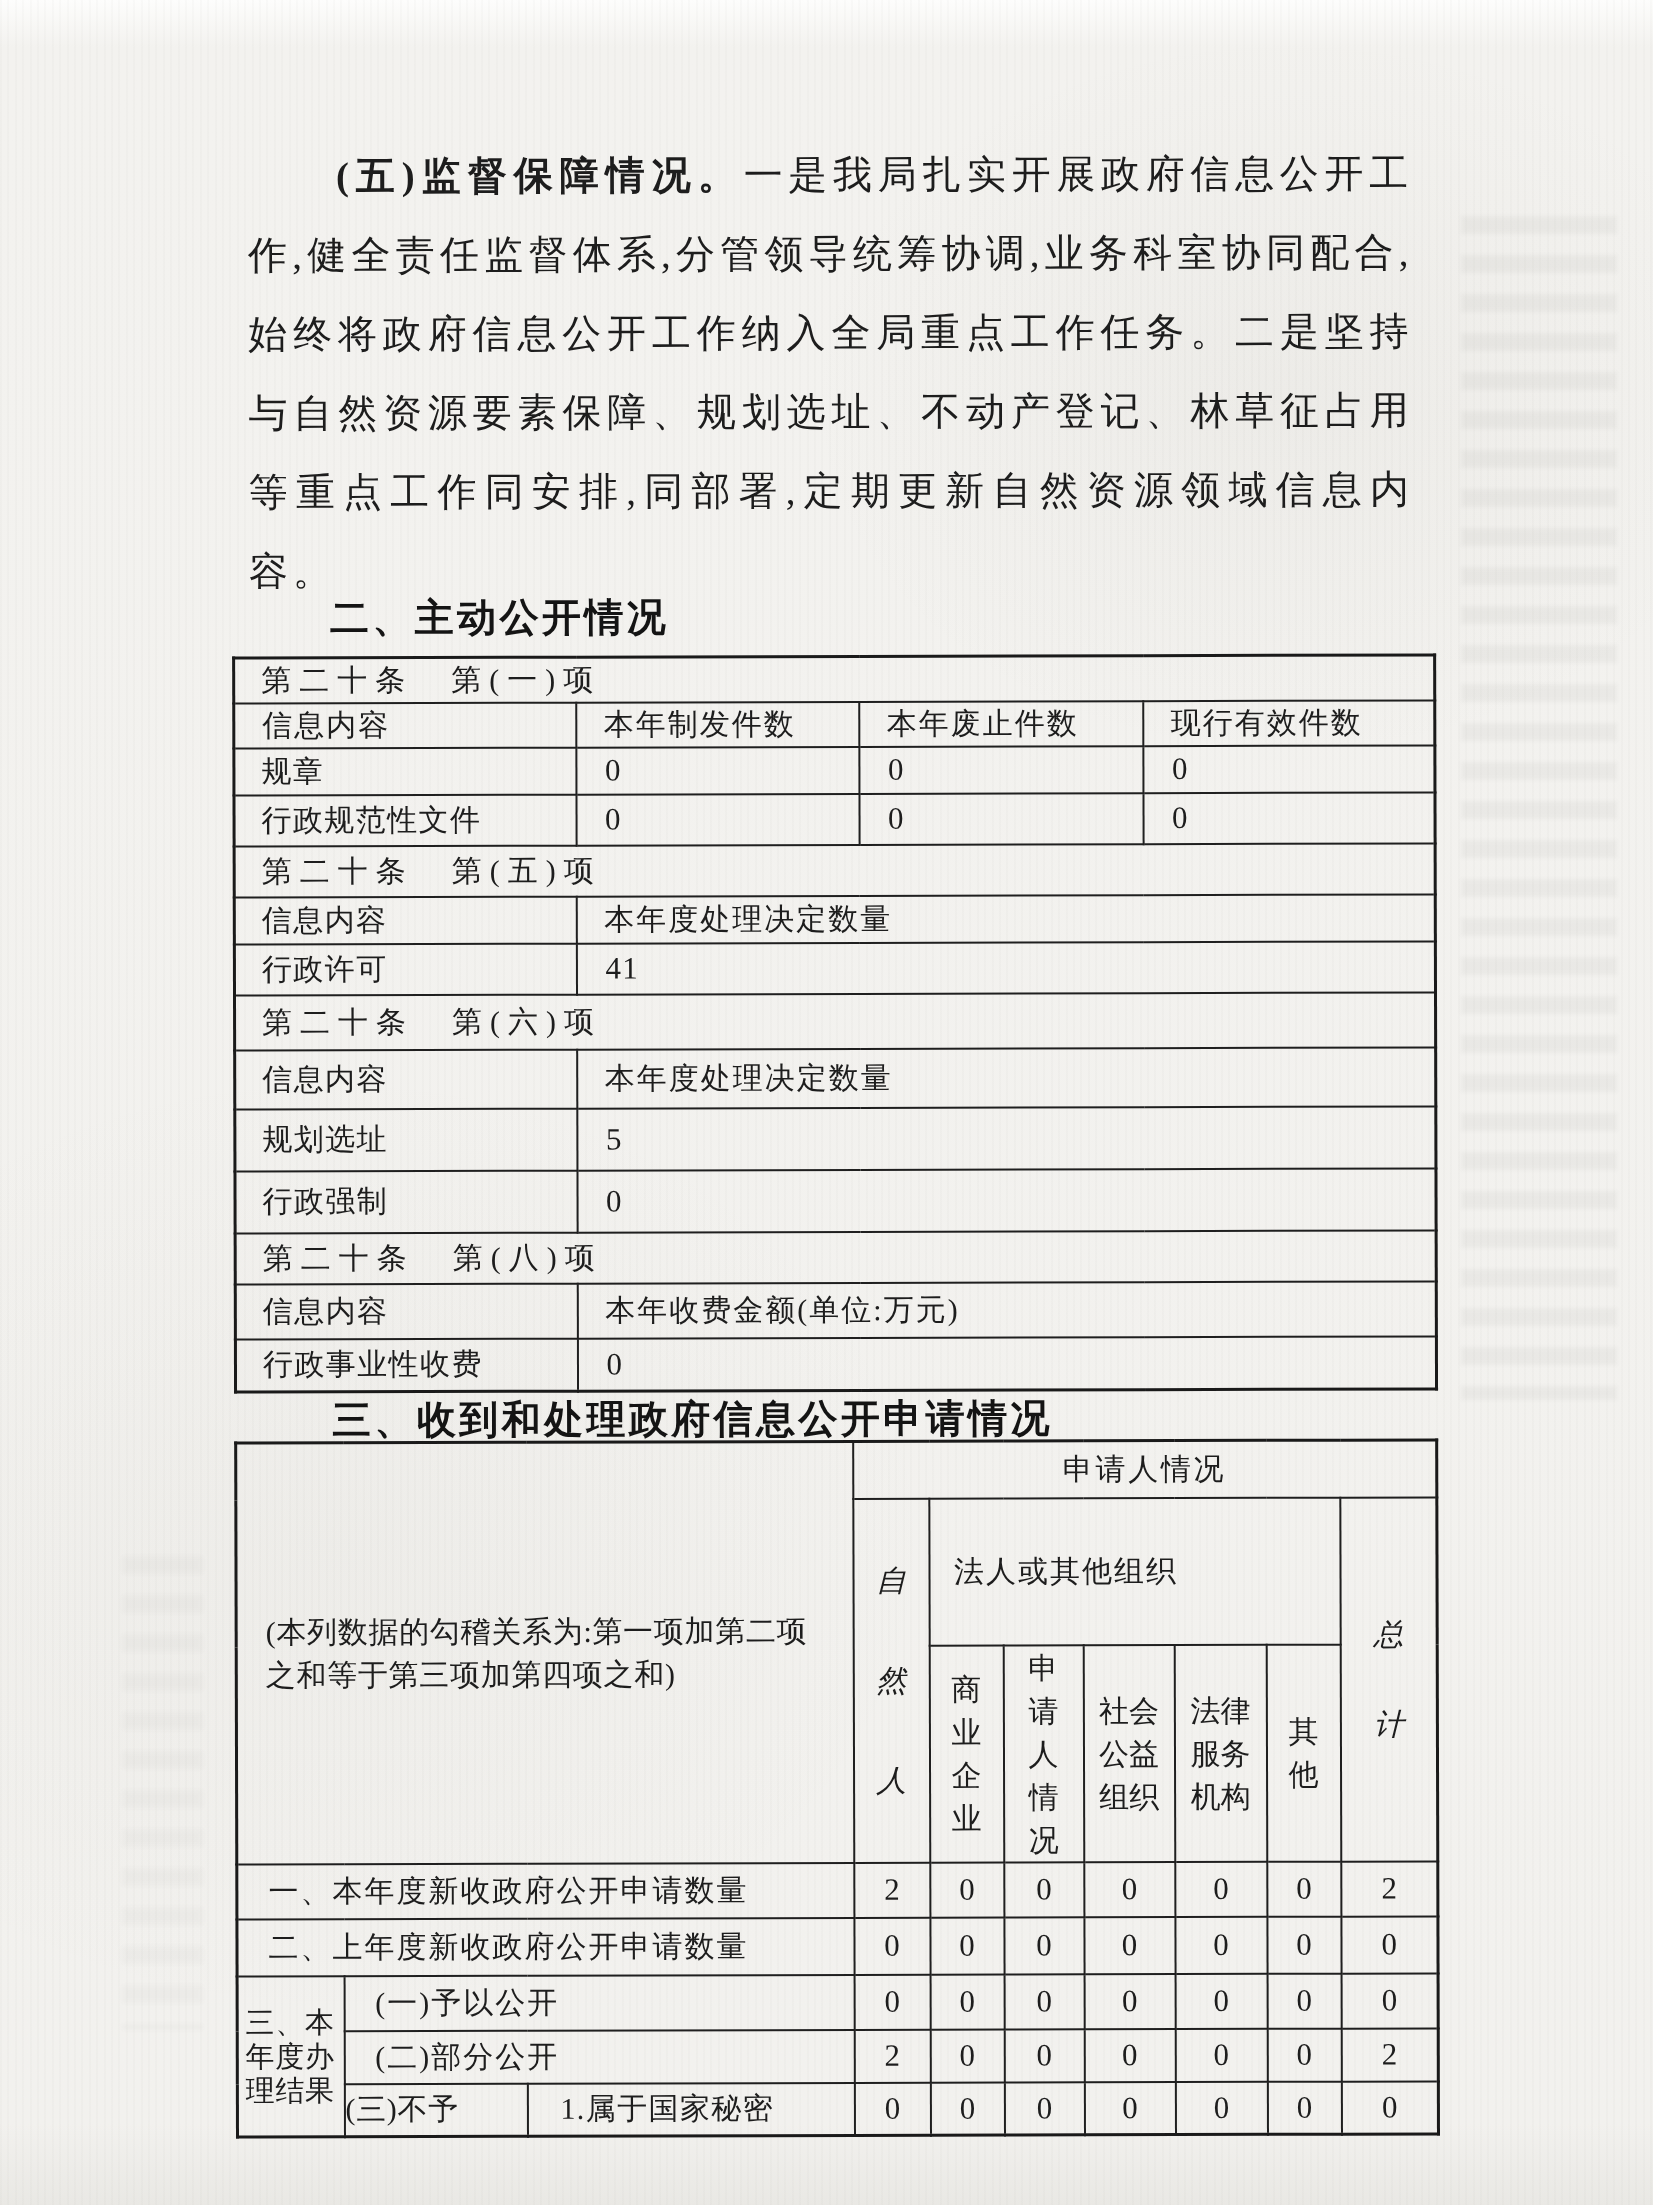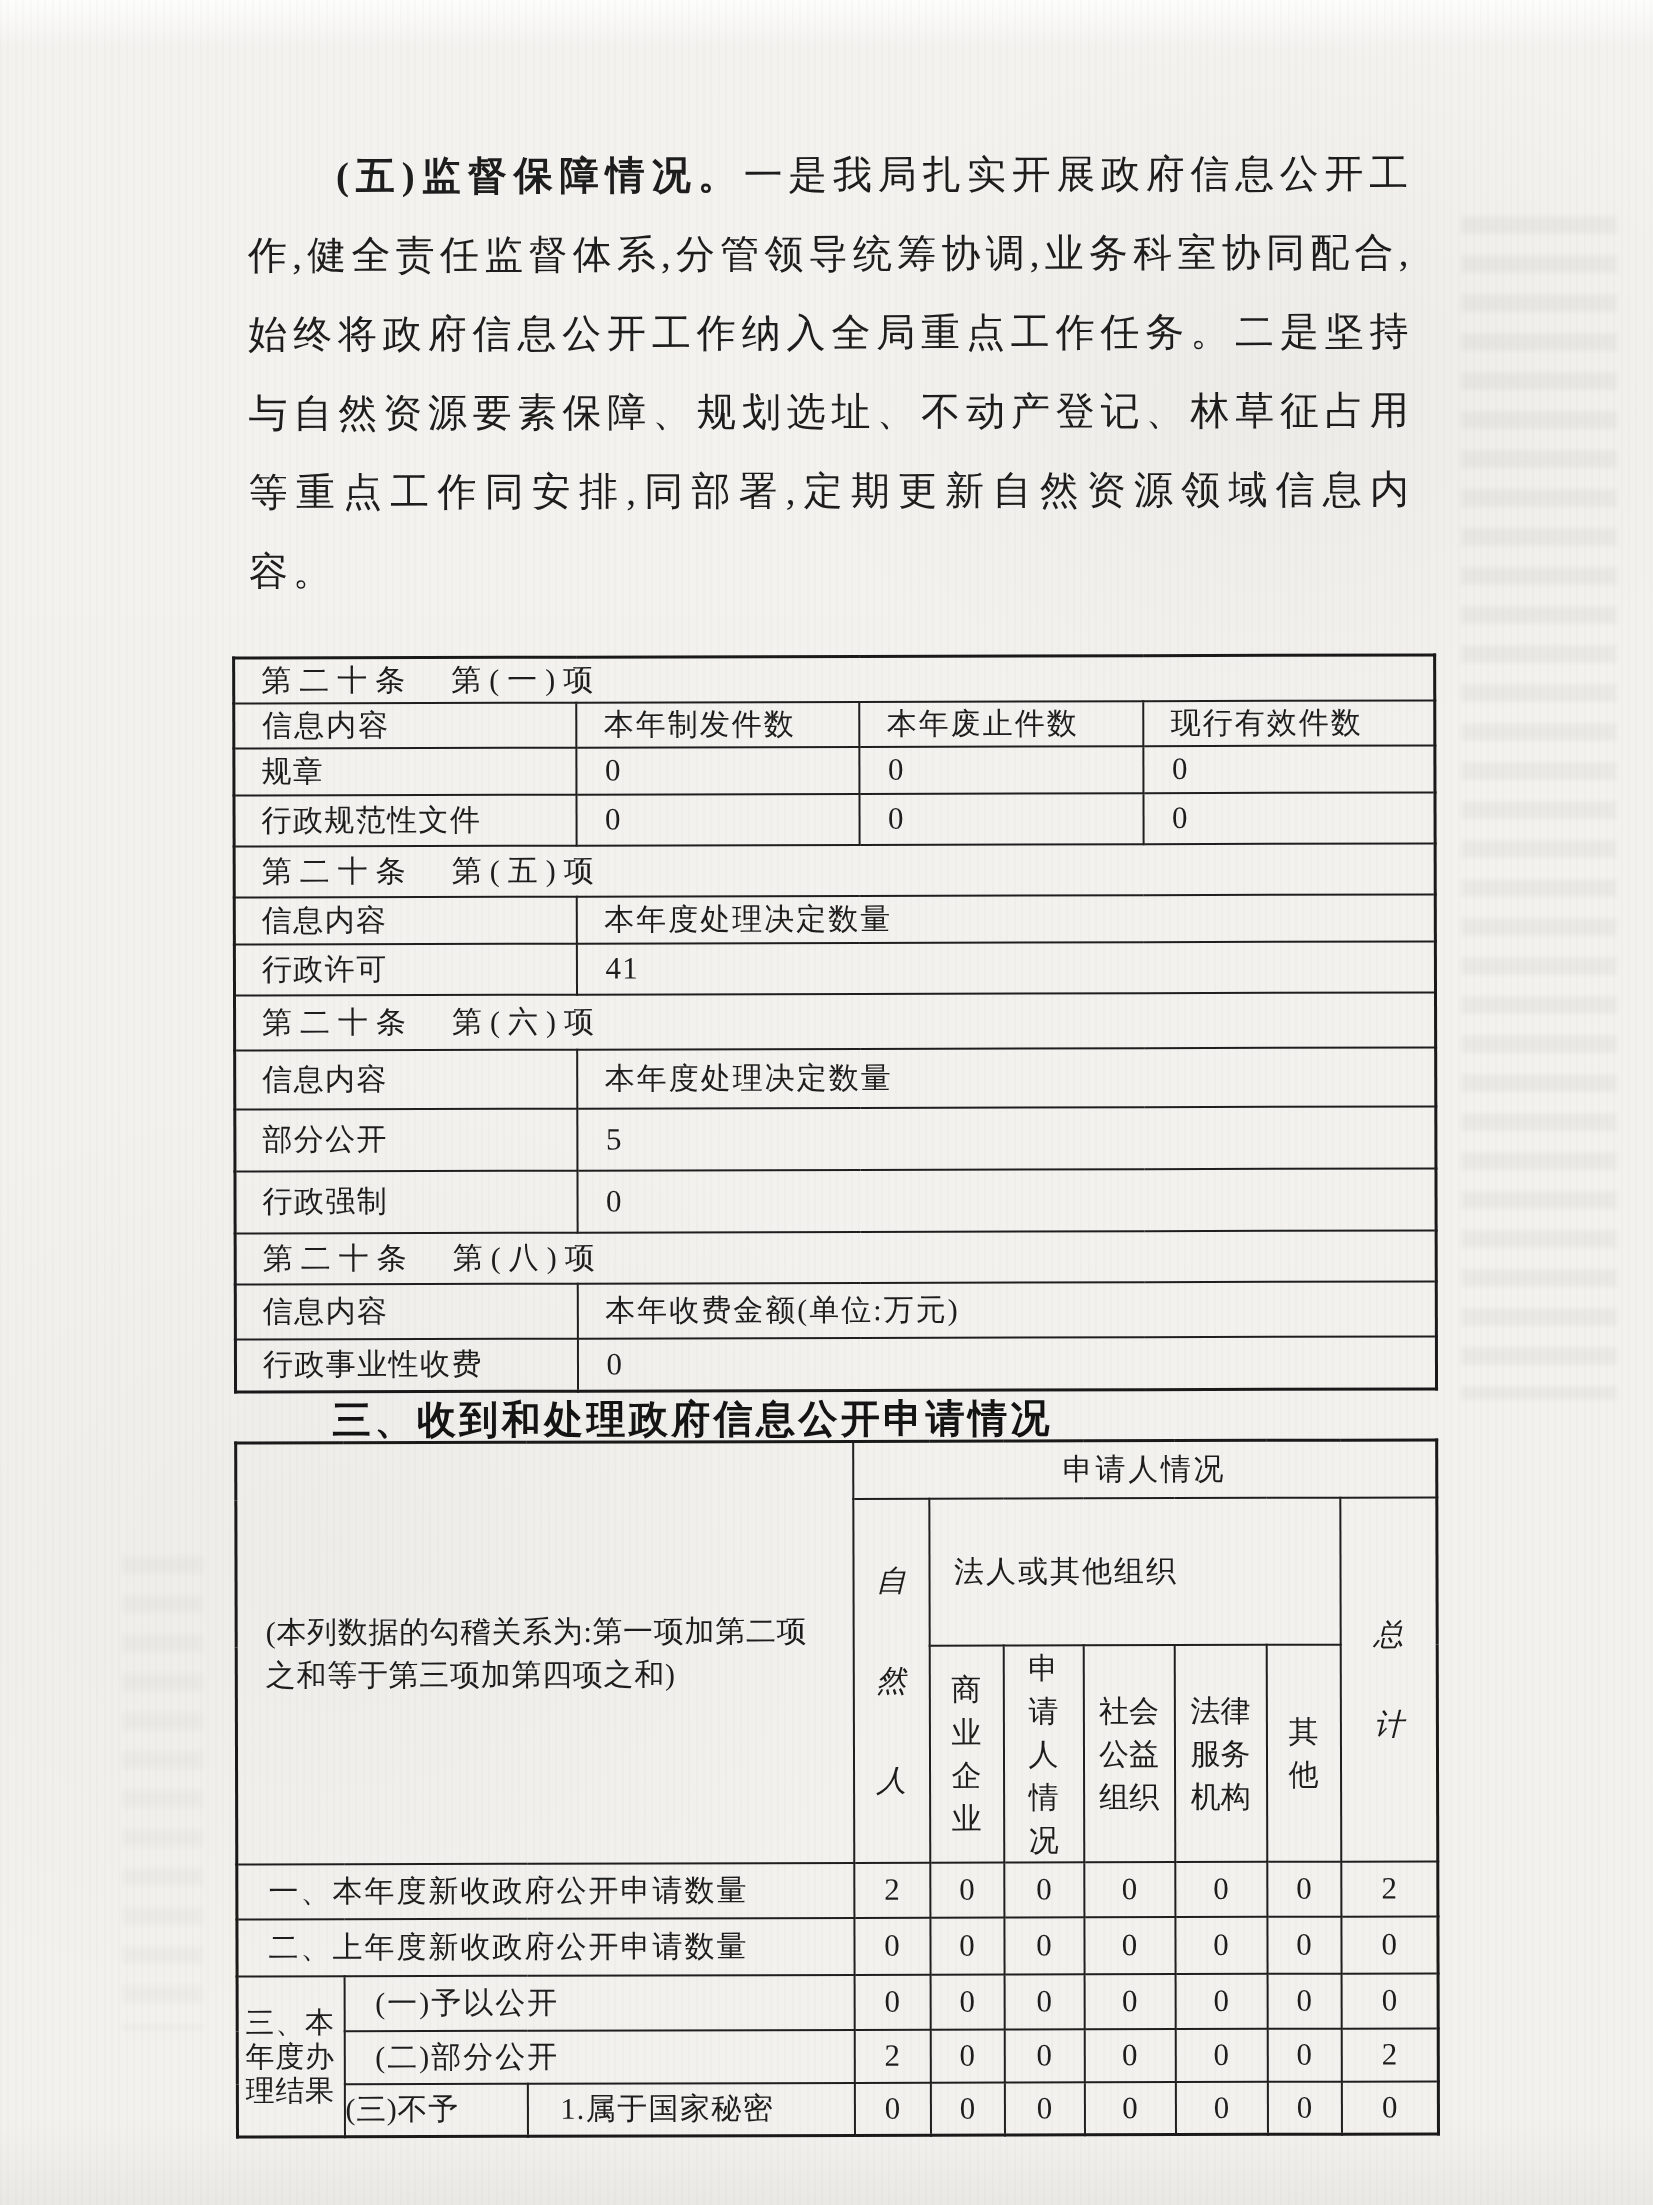--- a/index.html
+++ b/index.html
@@ -81,20 +81,21 @@
 <body>
 
 <div class="texture"></div>
 <div class="smudge" style="left:1461px; top:216px; width:156px; height:1184px;"></div>
 <div class="smudge" style="left:122px; top:1556px; width:81px; height:474px; opacity:0.03;"></div>
 
 <div class="content">
 
   <div class="para"><span class="lead">(五)监督保障情况。</span><span>一是我局扎实开展政府信息公开工作,健全责任监督体系,分管领导统筹协调,业务科室协同配合,始终将政府信息公开工作纳入全局重点工作任务。二是坚持与自然资源要素保障、规划选址、不动产登记、林草征占用等重点工作同安排,同部署,定期更新自然资源领域信息内容。</span></div>
 
+  <div class="hd hd2">二、主动公开情况</div>
 
   <table class="t1">
     <colgroup>
         <col style="width:342px">
         <col style="width:283px">
         <col style="width:284px">
         <col style="width:292px">
       </colgroup>
     <tbody>
         <tr class="r67">
@@ -130,21 +131,21 @@
       <td class="val" colspan="3">41</td>
     </tr>
     <tr class="r81">
           <td class="sec" colspan="4">第二十条　第(六)项</td>
         </tr>
     <tr class="r87">
       <td class="lbl">信息内容</td>
       <td class="hcell" colspan="3">本年度处理决定数量</td>
     </tr>
     <tr class="r92">
-      <td class="lbl">部分公开</td>
+      <td class="lbl">规划选址</td>
       <td class="val" colspan="3">5</td>
     </tr>
     <tr class="r92">
       <td class="lbl">行政强制</td>
       <td class="val" colspan="3">0</td>
     </tr>
     <tr class="r76">
           <td class="sec" colspan="4">第二十条　第(八)项</td>
         </tr>
     <tr class="r82">

